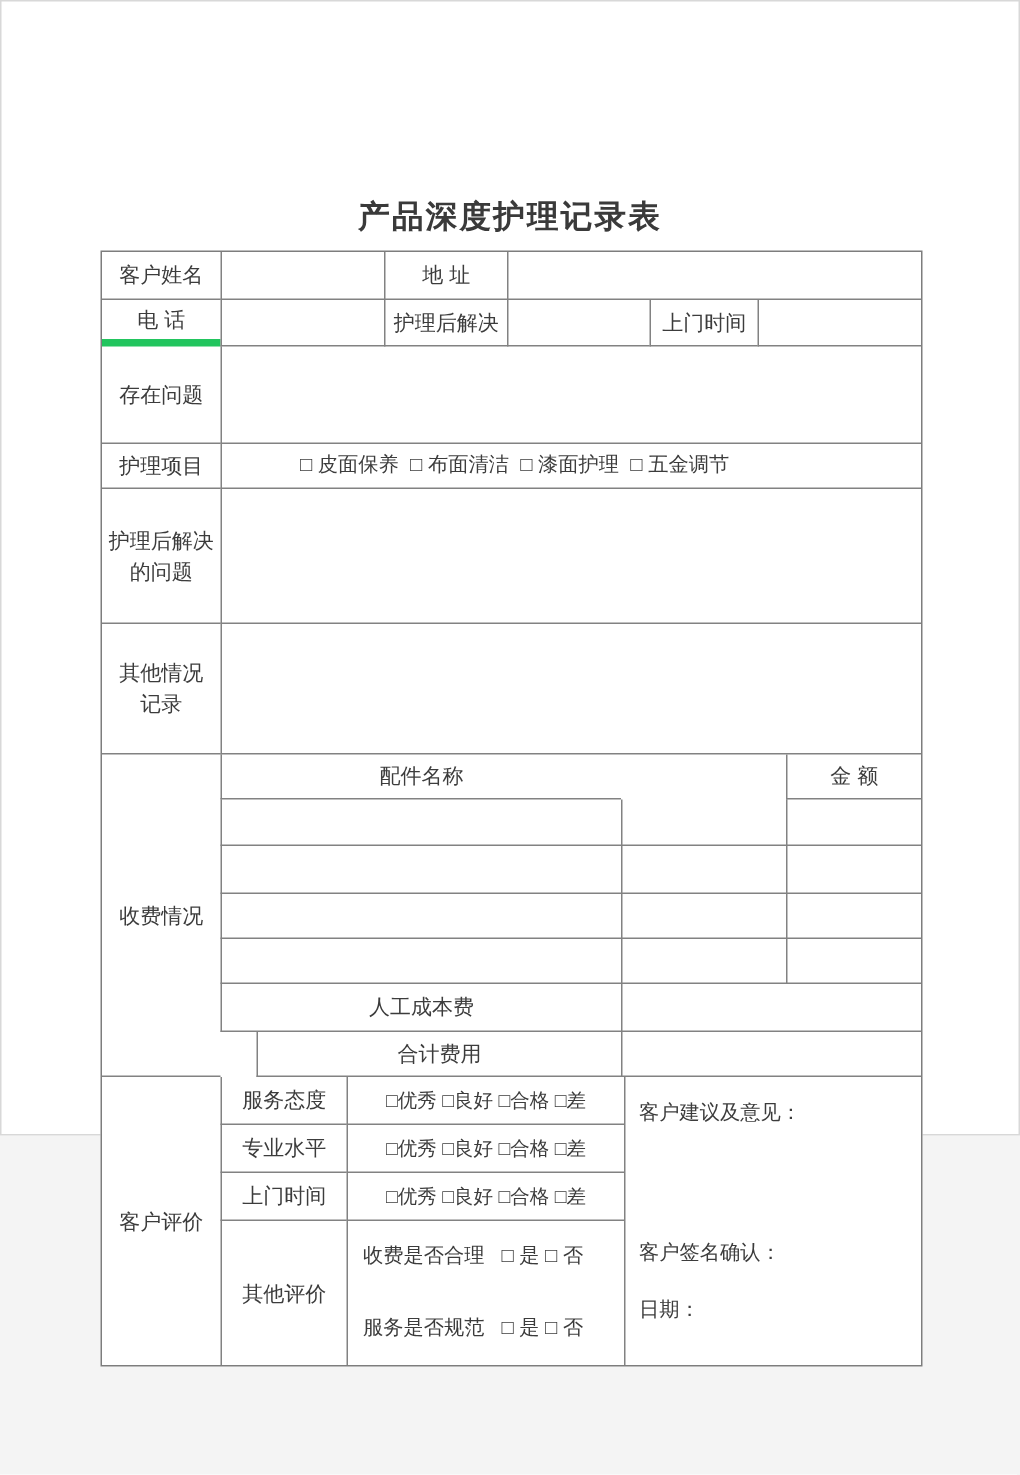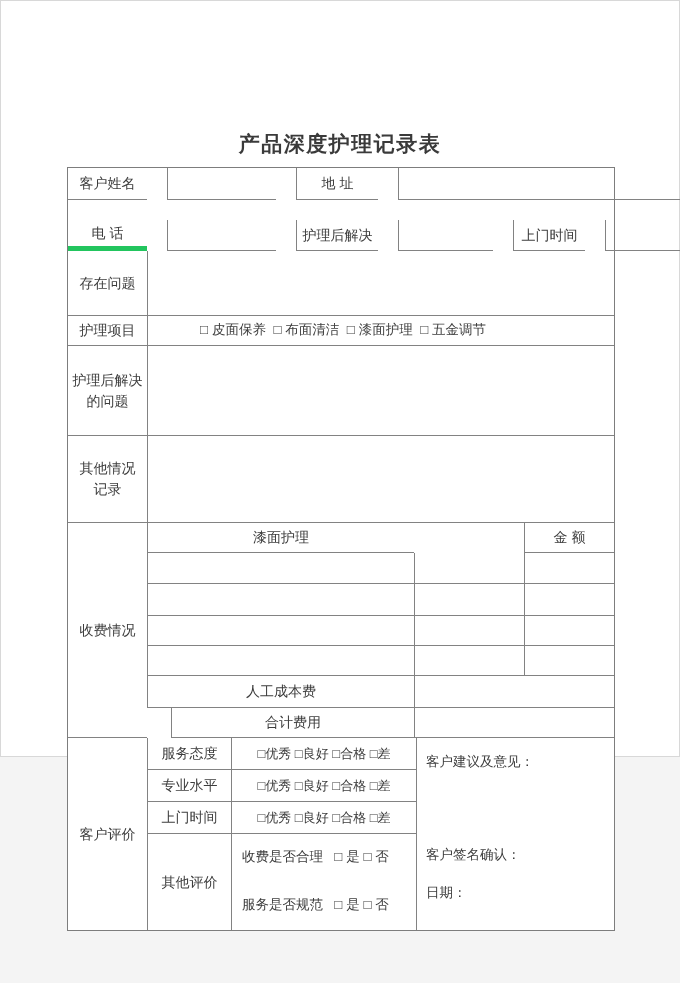--- a/index.html
+++ b/index.html
@@ -27,21 +27,21 @@
     color: #3a3a3a;
   }
   .tbl {
     position: absolute;
     left: 66px; top: 166px;
     width: 548px;
     border: 1px solid #7d7d7d;
     background: #fff;
   }
   .sec { display: grid; }
-  .sec-info    { grid-template-columns: 79px 109px 82px 95px 72px 109px; grid-template-rows: 32px 31px; gap: 20px; }
+  .sec-info    { grid-template-columns: 79px 109px 82px 95px 72px 109px; grid-template-rows: 32px 31px; }
   .sec-mid     { grid-template-columns: 79px 467px; grid-template-rows: 65px 30px 90px 87px; }
   .sec-charges { grid-template-columns: 79px 267px 110px 90px; grid-template-rows: 30px 31px 32px 30px 30px 32px 30px; }
   .sec-eval    { grid-template-columns: 79px 84px 185px 198px; grid-template-rows: 32px 32px 32px 96px; }
   .cell {
     border-left: 1px solid #828282;
     border-bottom: 1px solid #828282;
     display: flex;
     align-items: center;
     justify-content: center;
     font-size: 14px;
@@ -115,21 +115,21 @@
       <div class="cell" style="grid-row:3;grid-column:2;"></div>
 
       <div class="cell nl" style="grid-row:4;grid-column:1;">其他情况
 记录</div>
       <div class="cell" style="grid-row:4;grid-column:2;"></div>
     </div>
 
     <div class="sec sec-charges">
       <div class="cell nl" style="grid-row:1/8;grid-column:1;">收费情况</div>
 
-      <div class="cell" style="grid-row:1;grid-column:2;">漆面护理</div>
+      <div class="cell" style="grid-row:1;grid-column:2;">配件名称</div>
       <div class="cell" style="grid-row:1;grid-column:4;">金 额</div>
 
       <div class="cell" style="grid-row:2;grid-column:2;"></div>
       <div class="cell" style="grid-row:2;grid-column:3;"></div>
       <div class="cell" style="grid-row:2;grid-column:4;"></div>
 
       <div class="cell" style="grid-row:3;grid-column:2;"></div>
       <div class="cell" style="grid-row:3;grid-column:3;"></div>
       <div class="cell" style="grid-row:3;grid-column:4;"></div>
 

